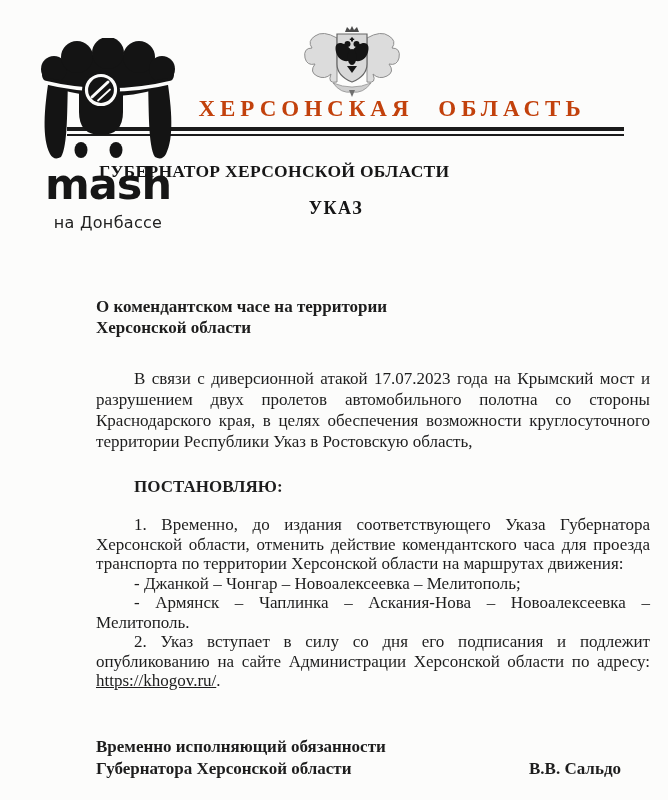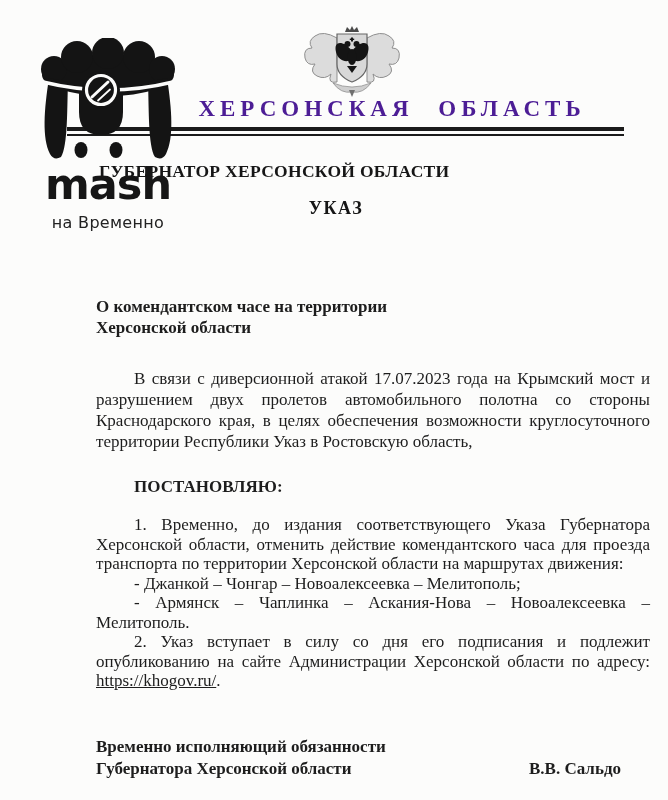--- a/index.html
+++ b/index.html
@@ -20,21 +20,21 @@
   }
   .mash-tagline{
     position:absolute;left:37px;top:213px;width:142px;z-index:2;
     text-align:center;font-family:"DejaVu Sans",sans-serif;
     font-size:16px;line-height:20px;letter-spacing:.3px;color:#222;
   }
   .arms{position:absolute;left:299px;top:26px;width:106px;height:72px;}
   .region-title{
     position:absolute;left:130px;top:96px;width:524px;
     text-align:center;font-weight:bold;font-size:23px;line-height:26px;
-    letter-spacing:5px;word-spacing:14px;color:#4c1d95;
+    letter-spacing:5px;word-spacing:14px;color:#c2410c;
   }
   .double-rule{
     position:absolute;left:67px;top:127px;width:557px;height:9px;z-index:1;
     border-top:4px solid #1b1b1b;border-bottom:2.5px solid #1b1b1b;
     box-sizing:border-box;
   }
   .authority{
     position:absolute;left:99px;top:161px;width:554px;
     text-align:left;font-weight:bold;font-size:17.5px;letter-spacing:.3px;color:#161616;
   }
@@ -84,21 +84,21 @@
         <ellipse cx="79" cy="112" rx="6.5" ry="8"></ellipse>
       </g>
       <path d="M6,44 Q71,60 136,44" stroke="#fcfcfb" stroke-width="3.5" fill="none"></path>
       <circle cx="64" cy="52" r="19" fill="#141414"></circle>
       <circle cx="64" cy="52" r="14.5" fill="none" stroke="#fcfcfb" stroke-width="3.2"></circle>
       <path d="M55,59 L71,44" stroke="#fcfcfb" stroke-width="3" stroke-linecap="round"></path>
       <path d="M61,62.5 L73,51.5" stroke="#fcfcfb" stroke-width="1.8" stroke-linecap="round"></path>
     </svg>
   </div>
   <div class="mash-word">mash</div>
-  <div class="mash-tagline">на Временно</div>
+  <div class="mash-tagline">на Донбассе</div>
 
   <div class="arms">
     <svg viewBox="0 0 106 72" width="106" height="72" xmlns="http://www.w3.org/2000/svg">
       <path d="M38,12 Q24,4 16,10 Q8,15 13,22 Q4,22 6,32 Q8,40 16,38 Q10,46 18,50 Q26,54 32,48 Q28,58 38,56 Z" fill="#dcdcdc" stroke="#8f8f8f" stroke-width="1"></path>
       <path d="M68,12 Q82,4 90,10 Q98,15 93,22 Q102,22 100,32 Q98,40 90,38 Q96,46 88,50 Q80,54 74,48 Q78,58 68,56 Z" fill="#dcdcdc" stroke="#8f8f8f" stroke-width="1"></path>
       <path d="M46,6 L60,6 L58,1 L55,4 L53,0 L51,4 L48,1 Z" fill="#4a4a4a"></path>
       <path d="M38,8 L68,8 L68,38 Q68,50 53,56 Q38,50 38,38 Z" fill="#d8d8d8" stroke="#666" stroke-width="1.2"></path>
       <g fill="#141414">
         <path d="M52,24 C45,15 34,14 37,26 C39,34 46,37 52,34 Z"></path>
         <path d="M54,24 C61,15 72,14 69,26 C67,34 60,37 54,34 Z"></path>

